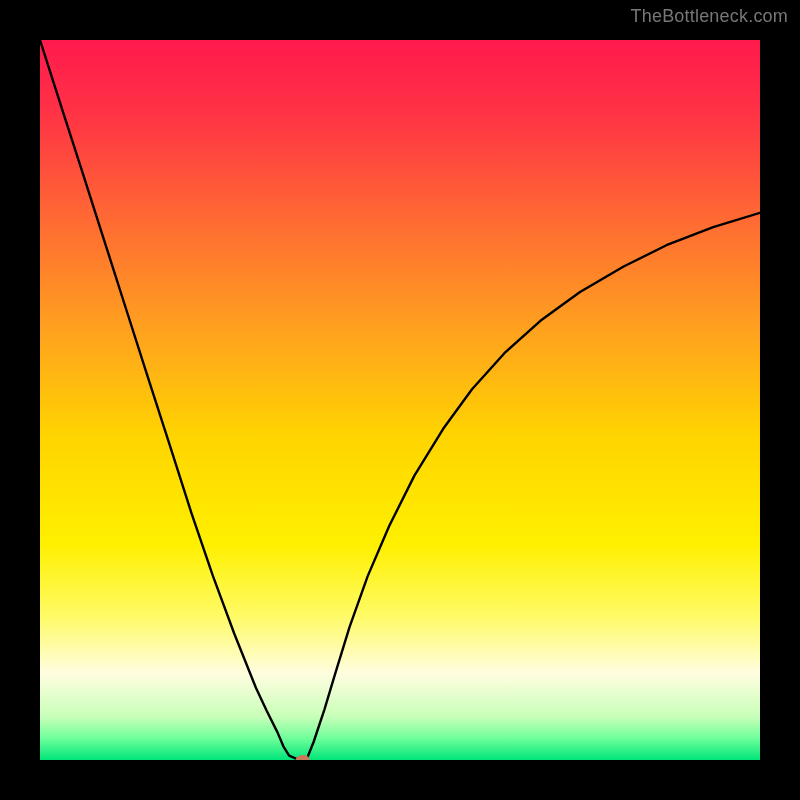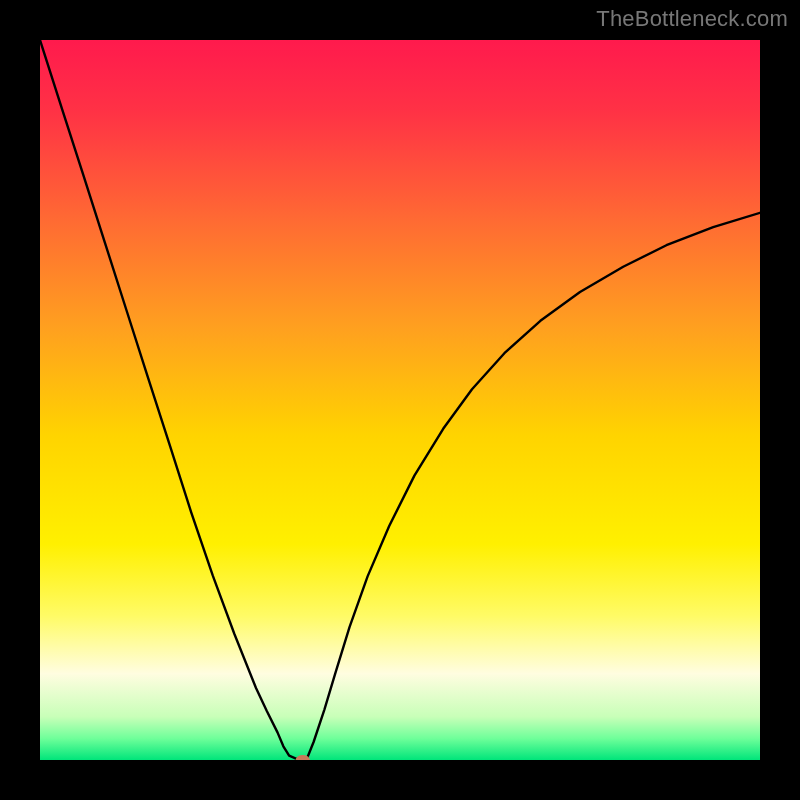--- a/index.html
+++ b/index.html
@@ -25,21 +25,21 @@
     top: 40px;
     width: 720px;
     height: 720px;
     
   }
   .watermark {
     position: absolute;
     top: 6px;
     right: 12px;
     color: #777;
-    font-size: 22px;
+    font-size: 18px;
     font-weight: 500;
     letter-spacing: 0.2px;
     user-select: none;
   }
 </style>
 </head>
 <body>
 
 <div class="frame">
 

